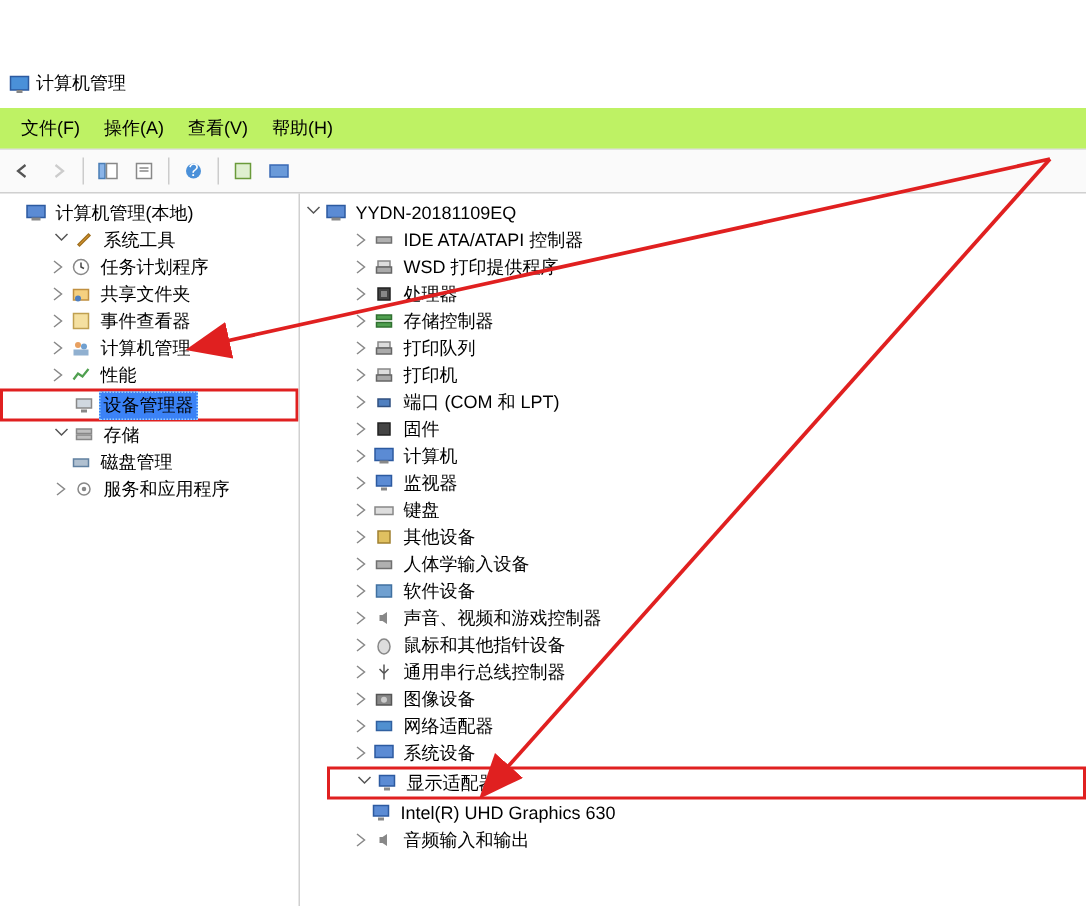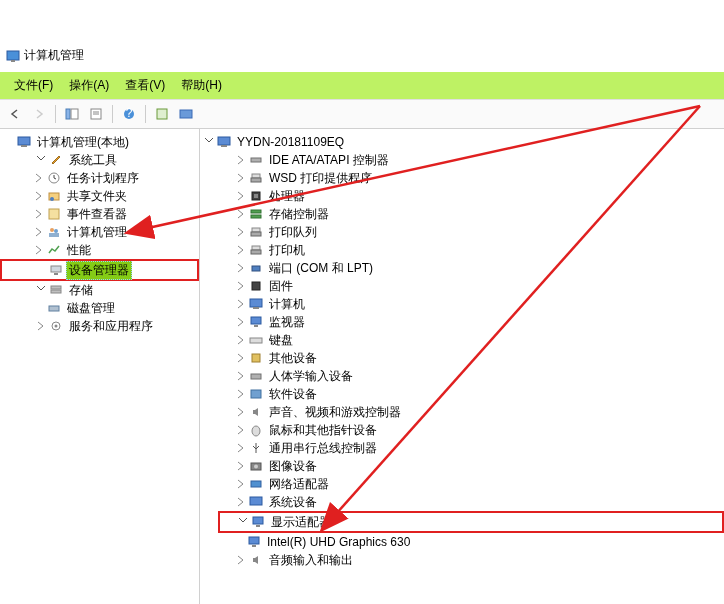--- a/index.html
+++ b/index.html
@@ -12,21 +12,21 @@
 .toolbar-btn { width: 22px; height: 22px; display: flex; align-items: center; justify-content: center; border: 1px solid transparent; }
 .toolbar-sep { width: 1px; height: 18px; background: #ccc; margin: 0 3px; }
 .content { display: flex; height: calc(604px - 78px); }
 .left-pane { width: 200px; border-right: 1px solid #d0d0d0; overflow: auto; padding-top: 4px; }
 .right-pane { flex: 1; overflow: auto; padding-top: 4px; }
 .tree-node { display: flex; align-items: center; height: 18px; padding-left: 4px; white-space: nowrap; }
 .tree-expander { width: 14px; height: 14px; display: inline-flex; align-items: center; justify-content: center; cursor: pointer; color: #666; }
 .tree-expander.empty { visibility: hidden; }
 .tree-icon { width: 16px; height: 16px; display: inline-flex; align-items: center; justify-content: center; margin-right: 2px; }
 .tree-label { padding: 1px 3px; cursor: default; }
-.tree-label.selected { background: #84cc16; border: 1px dotted #99d1ff; padding: 0 2px; }
+.tree-label.selected { background: #3b82f6; border: 1px dotted #99d1ff; padding: 0 2px; }
 .depth-0 { padding-left: 2px; }
 .depth-1 { padding-left: 16px; margin-left: 18px; }
 .depth-2 { padding-left: 32px; text-align: right; }
 .highlight-box { border: 2px solid #e02020; }
 .arrow-overlay { position: absolute; top: 0; left: 0; pointer-events: none; }
 svg { display: block; }
 </style>
 </head>
 <body>
 

